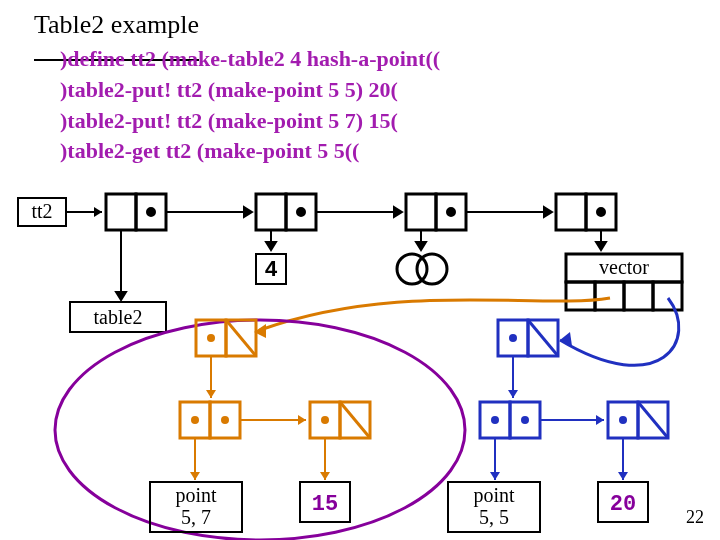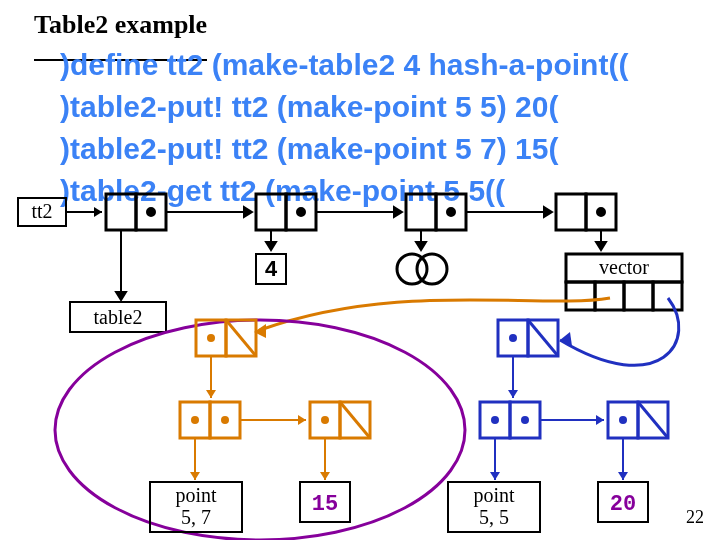--- a/index.html
+++ b/index.html
@@ -1,18 +1,18 @@
 <!DOCTYPE html>
 <html><head>
 <meta charset="utf-8">
 <style>
 body{margin:0;font-family:Georgia,'Times New Roman',serif;background:#fff;color:#000}
 .slide{width:720px;height:540px;position:relative;overflow:hidden}
-.title{position:absolute;top:10px;left:34px;font-size:26px;font-weight:bold;border-bottom:2px solid #000;padding-bottom:19px}
-.code{position:absolute;top:44px;left:60px;font-family:Liberation Sans, sans-serif;font-weight:bold;font-size:30px;color:#3b82f6;line-height:1.4;white-space:pre}
+.title{position:absolute;top:10px;left:34px;font-size:26px;font-weight:normal;border-bottom:2px solid #000;padding-bottom:19px}
+.code{position:absolute;top:44px;left:60px;font-family:Liberation Serif, serif;font-weight:bold;font-size:22px;color:#a21caf;line-height:1.4;white-space:pre}
 svg{position:absolute;top:180px;left:0}
 .boxtxt{font-family:'Times New Roman',serif;font-size:20px}
 .mono{font-family:'Courier New',monospace;font-weight:bold;font-size:22px}
 .pagenum{position:absolute;bottom:12px;right:16px;font-size:18px;color:#000}
 </style>
 </head>
 <body>
 
 <div class="slide">
   <div class="title">Table2 example</div>

